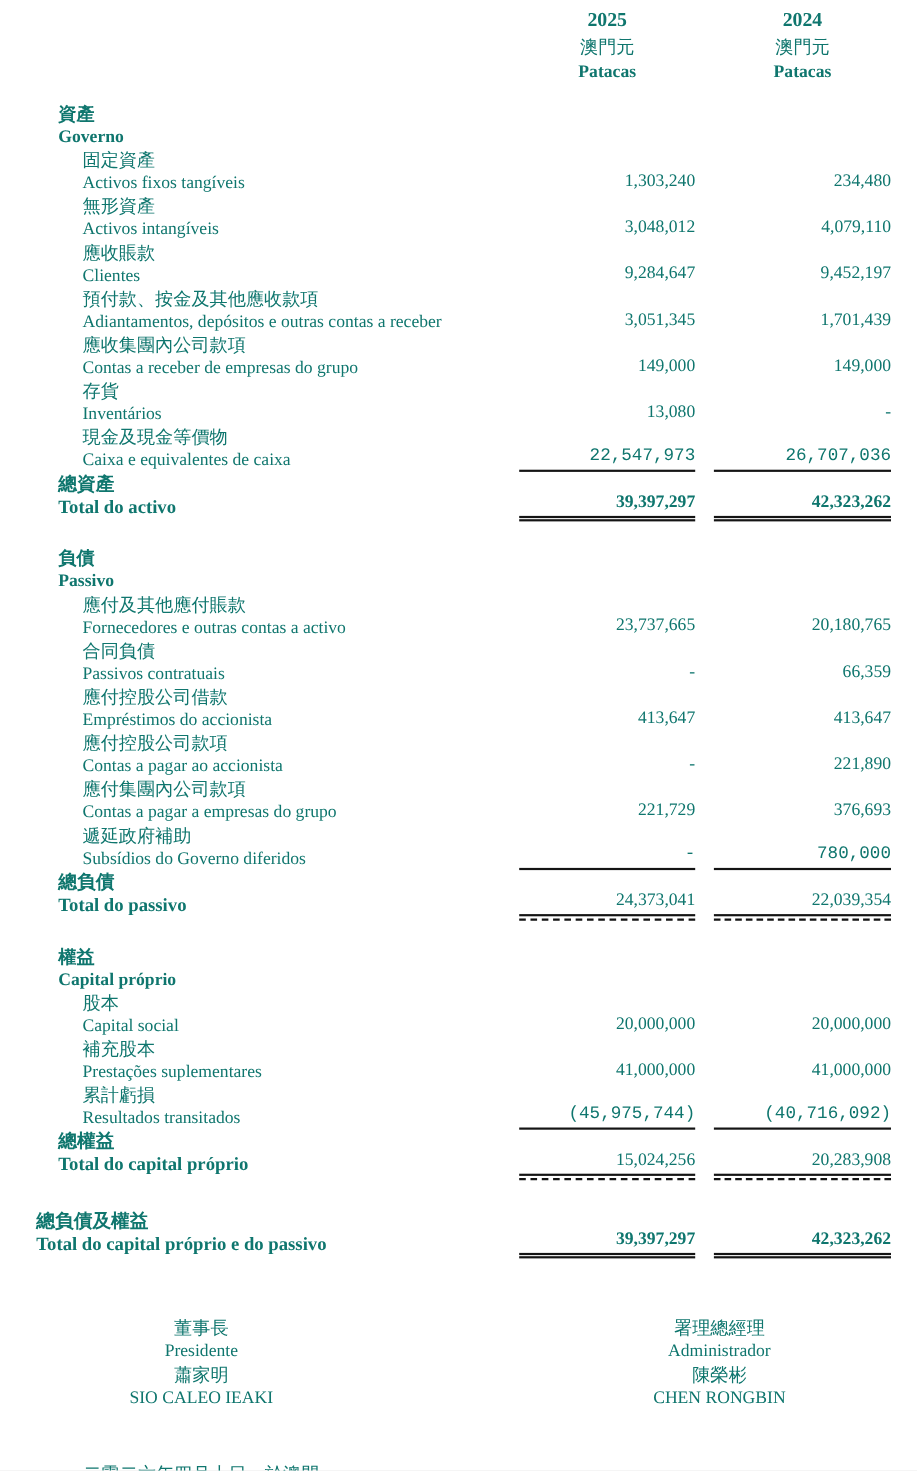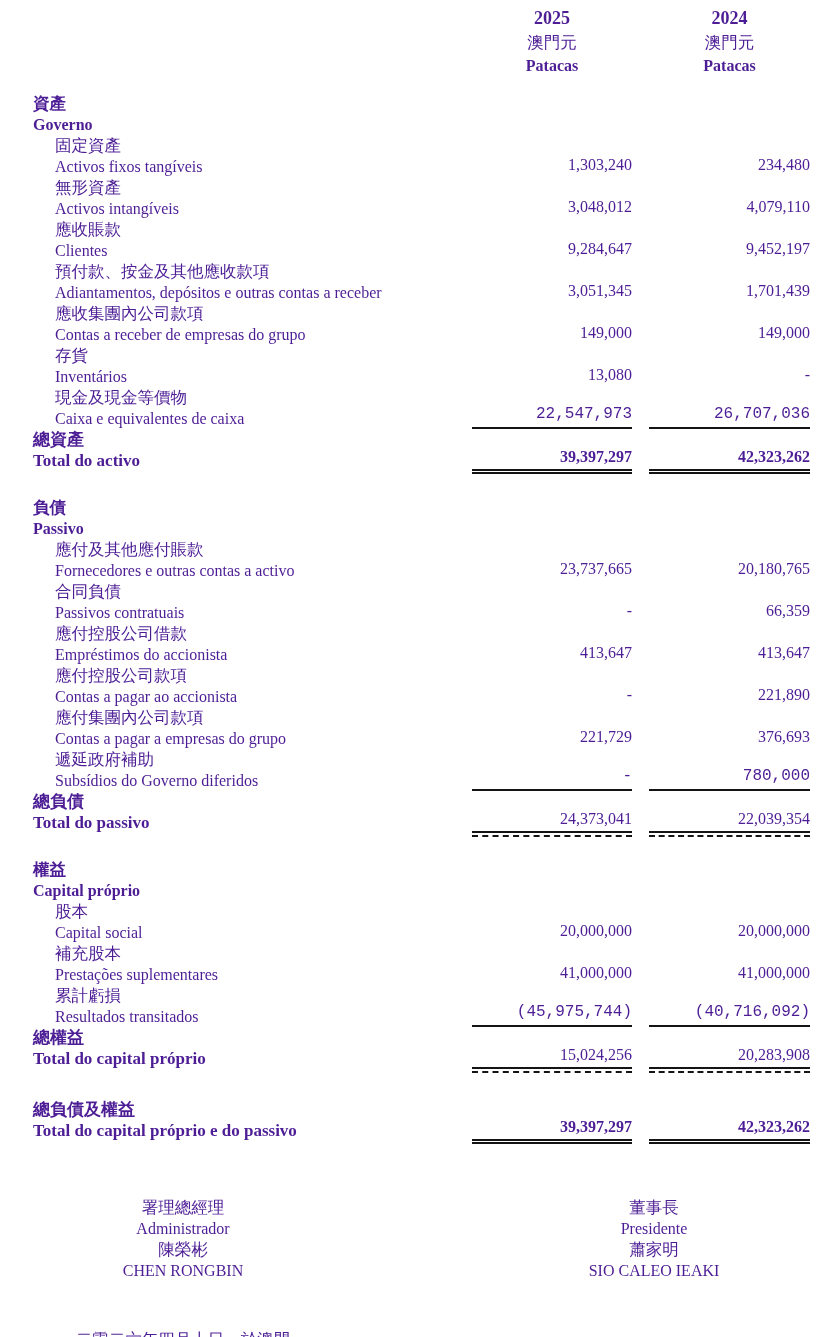--- a/index.html
+++ b/index.html
@@ -2,40 +2,40 @@
 <html><head>
 <meta charset="utf-8">
 <style>
   html, body { margin: 0; padding: 0; background: #e8e8e8; }
   .page {
     position: relative;
     width: 834px;
     height: 1337px;
     margin: 0 auto;
     background: #ffffff;
-    color: #4c1d95;
+    color: #0f766e;
     font-family: "Liberation Serif", "DejaVu Serif", serif;
     overflow: hidden;
     box-sizing: border-box;
     padding-top: 6px;
   }
   .row {
     display: grid;
     grid-template-columns: 1fr 160px 17px 161px;
     align-items: end;
     padding-left: 33px;
     padding-right: 24px;
     box-sizing: border-box;
   }
   .hcol { text-align: center; }
   .hyear { font-weight: bold; font-size: 18px; line-height: 24px; }
   .hzh   { font-size: 16.5px; line-height: 25px; }
   .hpat  { font-weight: bold; font-size: 16px; line-height: 21px; }
   .statement { margin-top: 17px; }
-  .section { margin-top: 26px; }
+  .section { margin-top: 26px; padding-left: 20px; }
   .section:first-child { margin-top: 0; }
   .sec-title .zh { font-weight: bold; font-size: 17px; line-height: 21px; }
   .sec-title .pt { font-weight: bold; font-size: 17px; line-height: 21px; }
   .label .zh { font-size: 16.5px; line-height: 21px; white-space: nowrap; }
   .label .pt { font-size: 16px;   line-height: 21px; white-space: nowrap; }
   .indent { padding-left: 22px; font-family: Liberation Serif, serif; }
   .total .label .zh, .total .label .pt { font-weight: bold; font-size: 17px; }
   .num {
     text-align: right;
     font-size: 16px;
@@ -301,31 +301,31 @@
           </div>
           <div class="num u-double">39,397,297</div>
           <div class="gap"></div>
           <div class="num u-double">42,323,262</div>
         </div>
       </div>
     </div>
 
   <div class="signatures">
     <div class="sig-block">
+      <div class="zh">董事長</div>
+      <div class="lat">Presidente</div>
+      <div class="zh">蕭家明</div>
+      <div class="lat">SIO CALEO IEAKI</div>
+    </div>
+    <div class="sig-block">
       <div class="zh">署理總經理</div>
       <div class="lat">Administrador</div>
       <div class="zh">陳榮彬</div>
       <div class="lat">CHEN RONGBIN</div>
     </div>
-    <div class="sig-block">
-      <div class="zh">董事長</div>
-      <div class="lat">Presidente</div>
-      <div class="zh">蕭家明</div>
-      <div class="lat">SIO CALEO IEAKI</div>
-    </div>
   </div>
 
   <div class="footer-date">
     <div class="zh">二零二六年四月十日，於澳門</div>
 
   </div>
 
 </div>
 
 </body></html>

